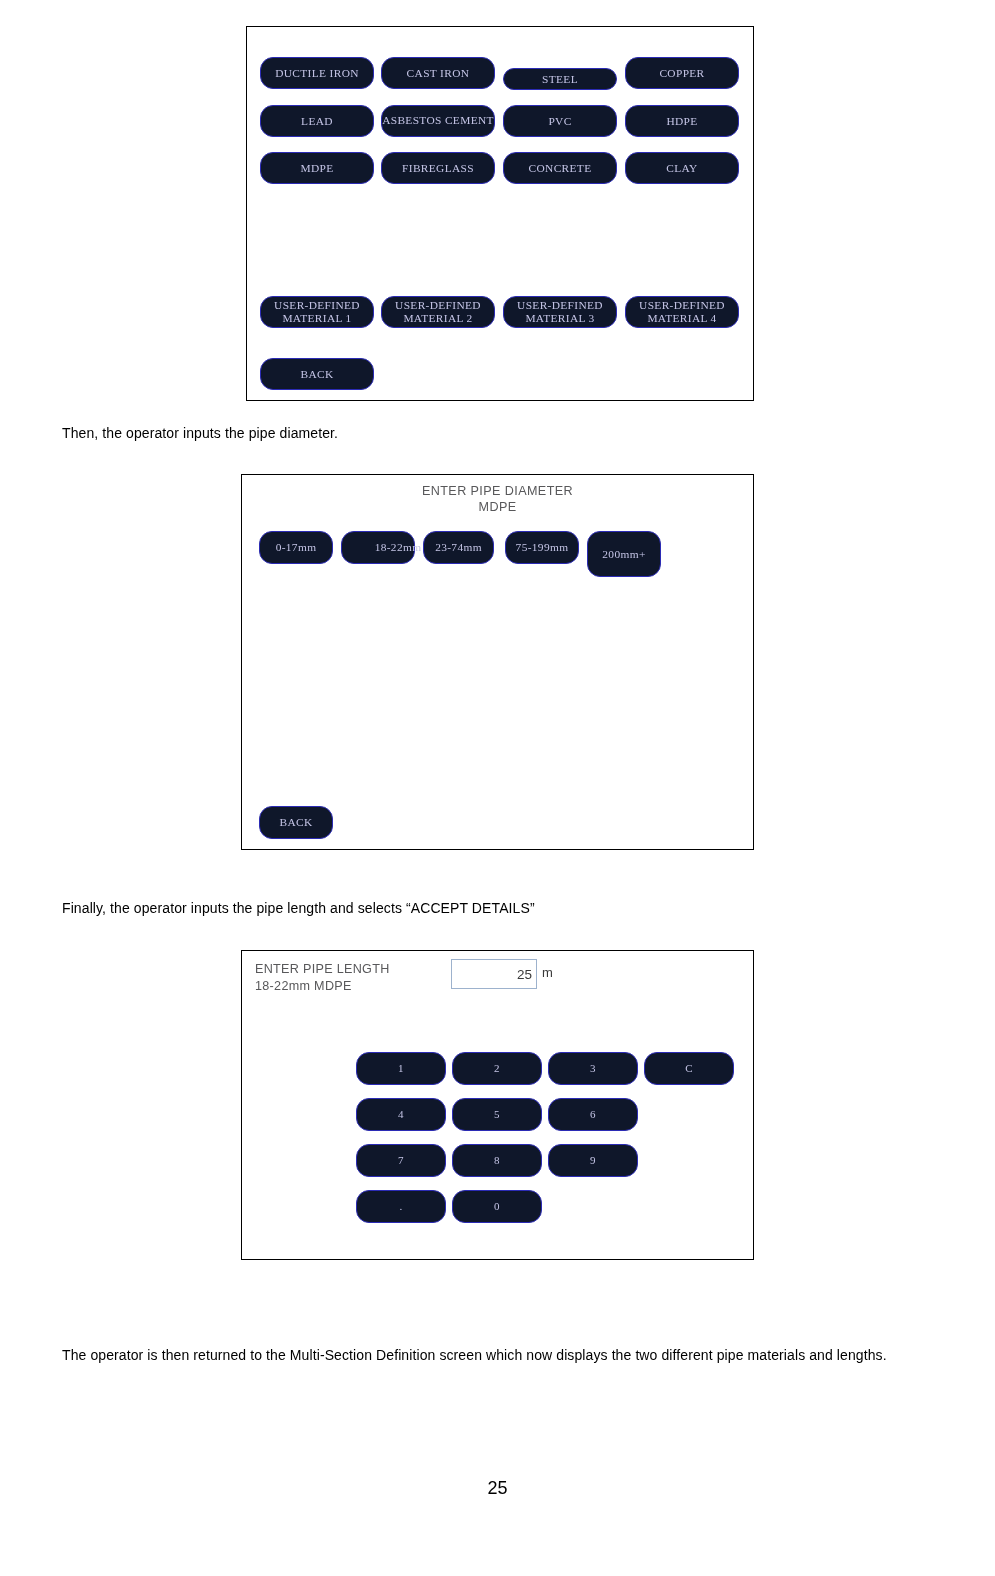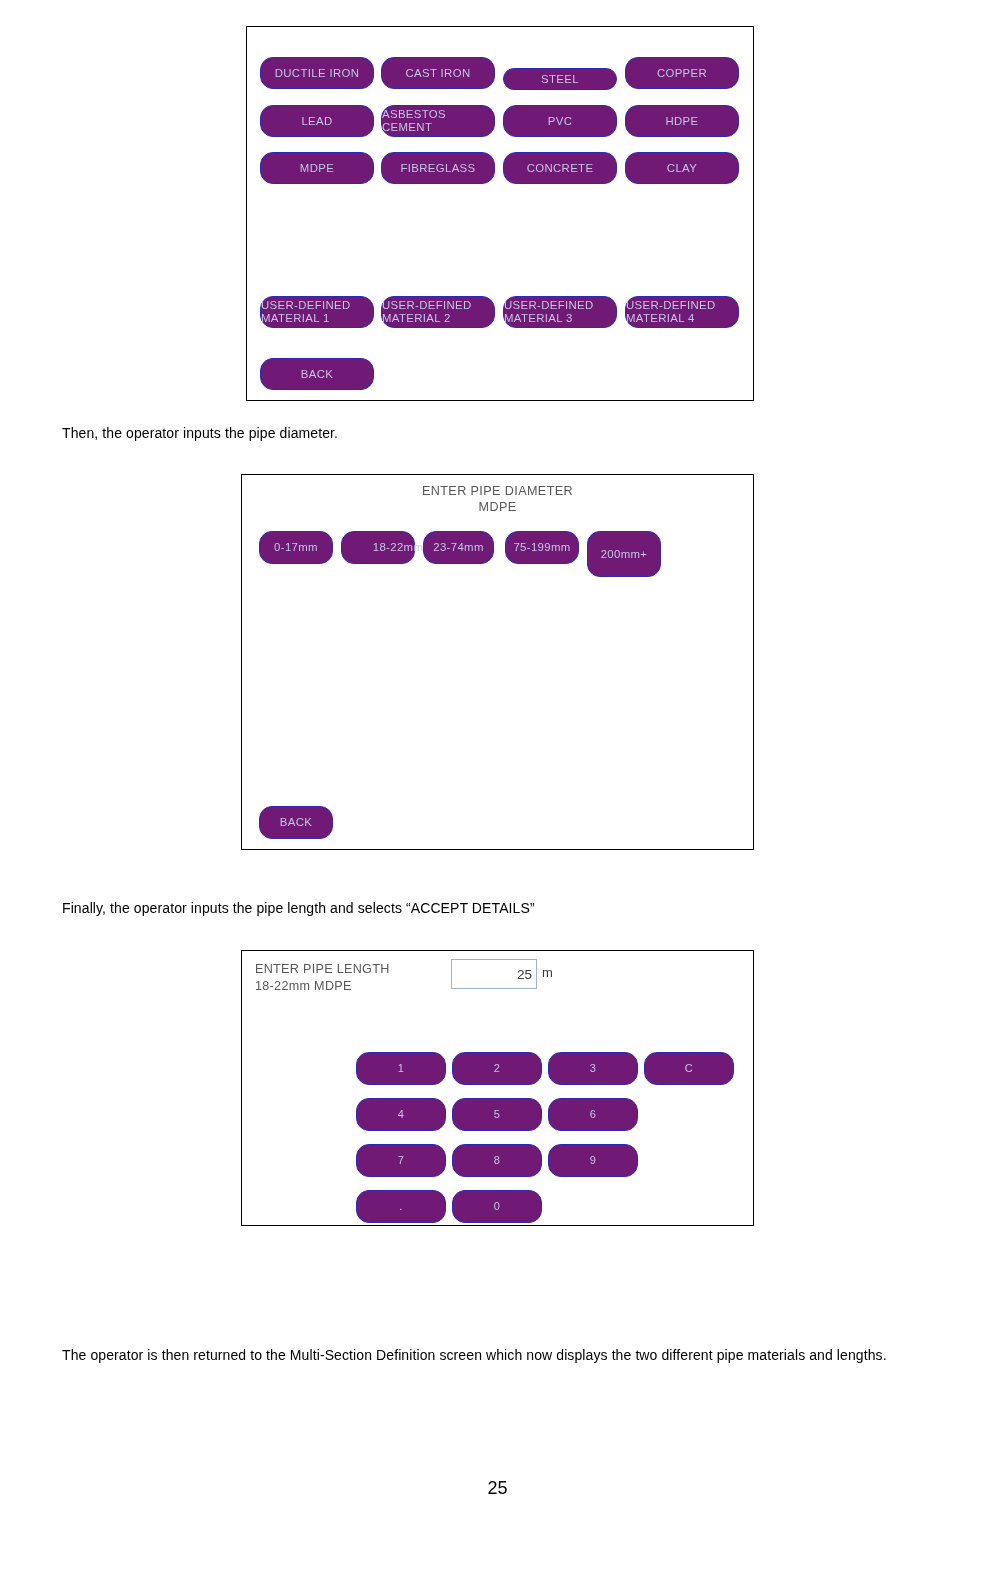--- a/index.html
+++ b/index.html
@@ -40,21 +40,21 @@
   
   .panel {
     position: absolute;
     background: #ffffff;
     border: 1.6px solid #000000;
     box-sizing: border-box;
     overflow: hidden;
   }
   #panel-material  { left: 246px; top: 26px;  width: 508px; height: 375px; }
   #panel-diameter  { left: 241px; top: 474px; width: 513px; height: 376px; }
-  #panel-length    { left: 241px; top: 950px; width: 513px; height: 276px; }
+  #panel-length    { left: 241px; top: 950px; width: 513px; height: 310px; }
 
   .panel-title {
     position: absolute;
     top: 8px;
     left: 0;
     width: 100%;
     text-align: center;
     font-size: 12.6px;
     color: #58585a;
     letter-spacing: 0.4px;
@@ -69,33 +69,35 @@
     top: 10px;
     font-size: 12.6px;
     color: #58585a;
     line-height: 16.5px;
     letter-spacing: 0.3px;
   }
 
   
   .btn {
     position: absolute;
-    background: #701a75;
+    background: #0f172a;
     border: 1px solid #2b2bb5;
     border-radius: 13px;
     color: #c5c5e6;
     font-size: 11.4px;
     letter-spacing: 0.35px;
     display: flex;
     align-items: center;
     justify-content: center;
+    text-align: center;
     line-height: 13px;
     box-sizing: border-box;
     white-space: nowrap;
     user-select: none;
+    font-family: Liberation Serif, serif;
   }
   .btn.two-line { line-height: 13.5px; white-space: normal; }
   .btn.num { font-size: 11px; }
   .btn.overflow { overflow: visible; }
 
   
   .value-field {
     position: absolute;
     border: 1.3px solid #9db2cd;
     background: #ffffff;

